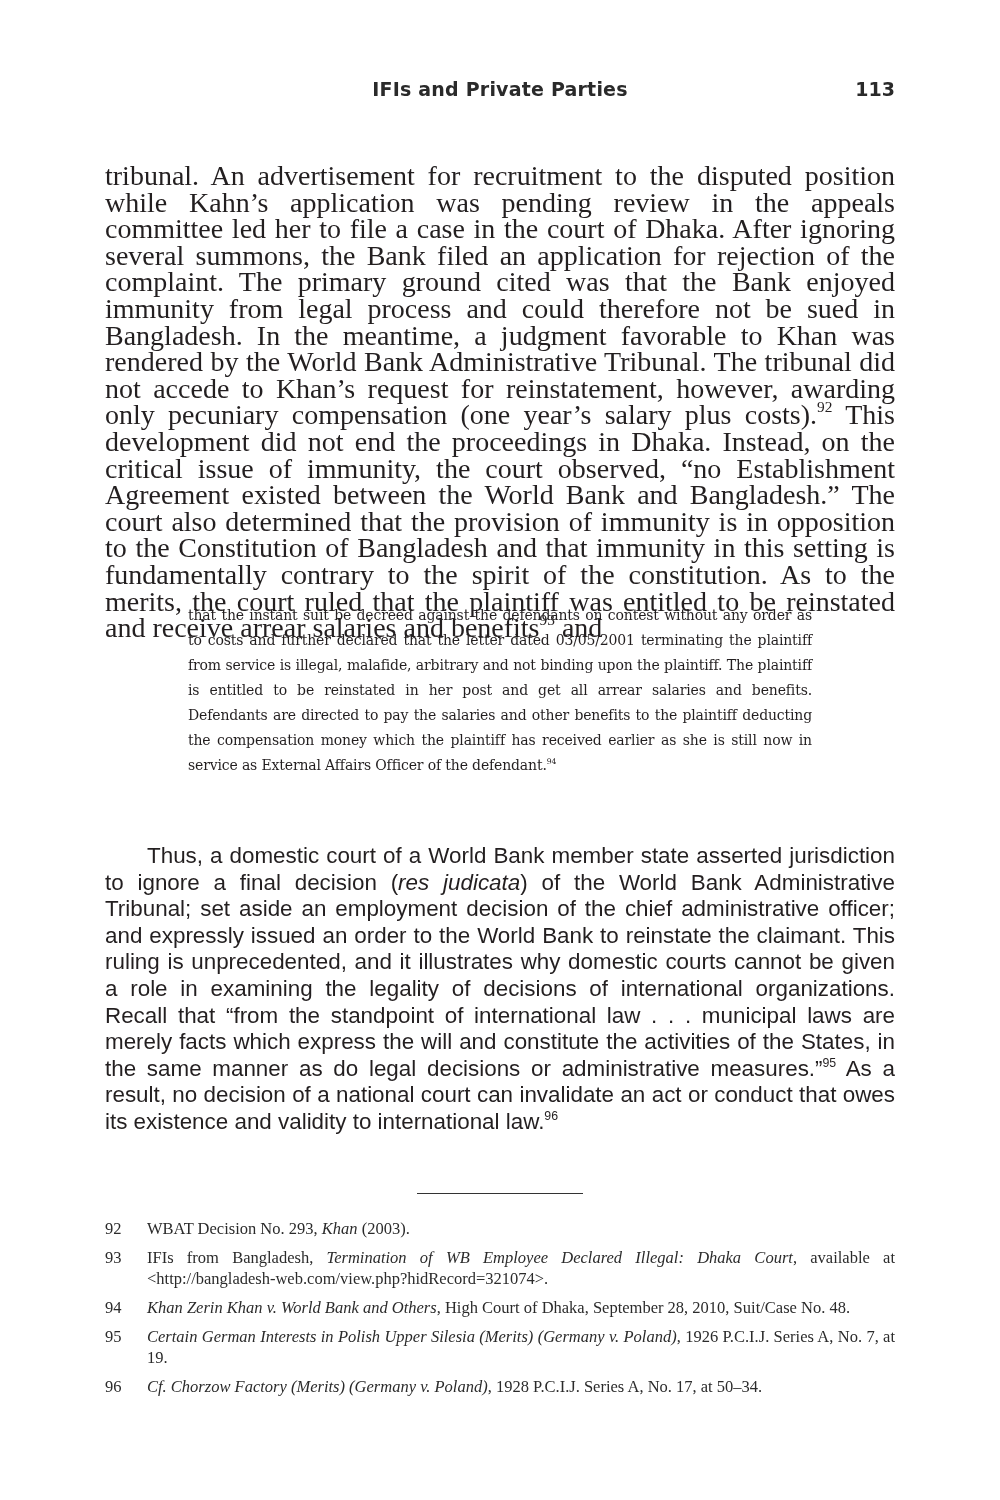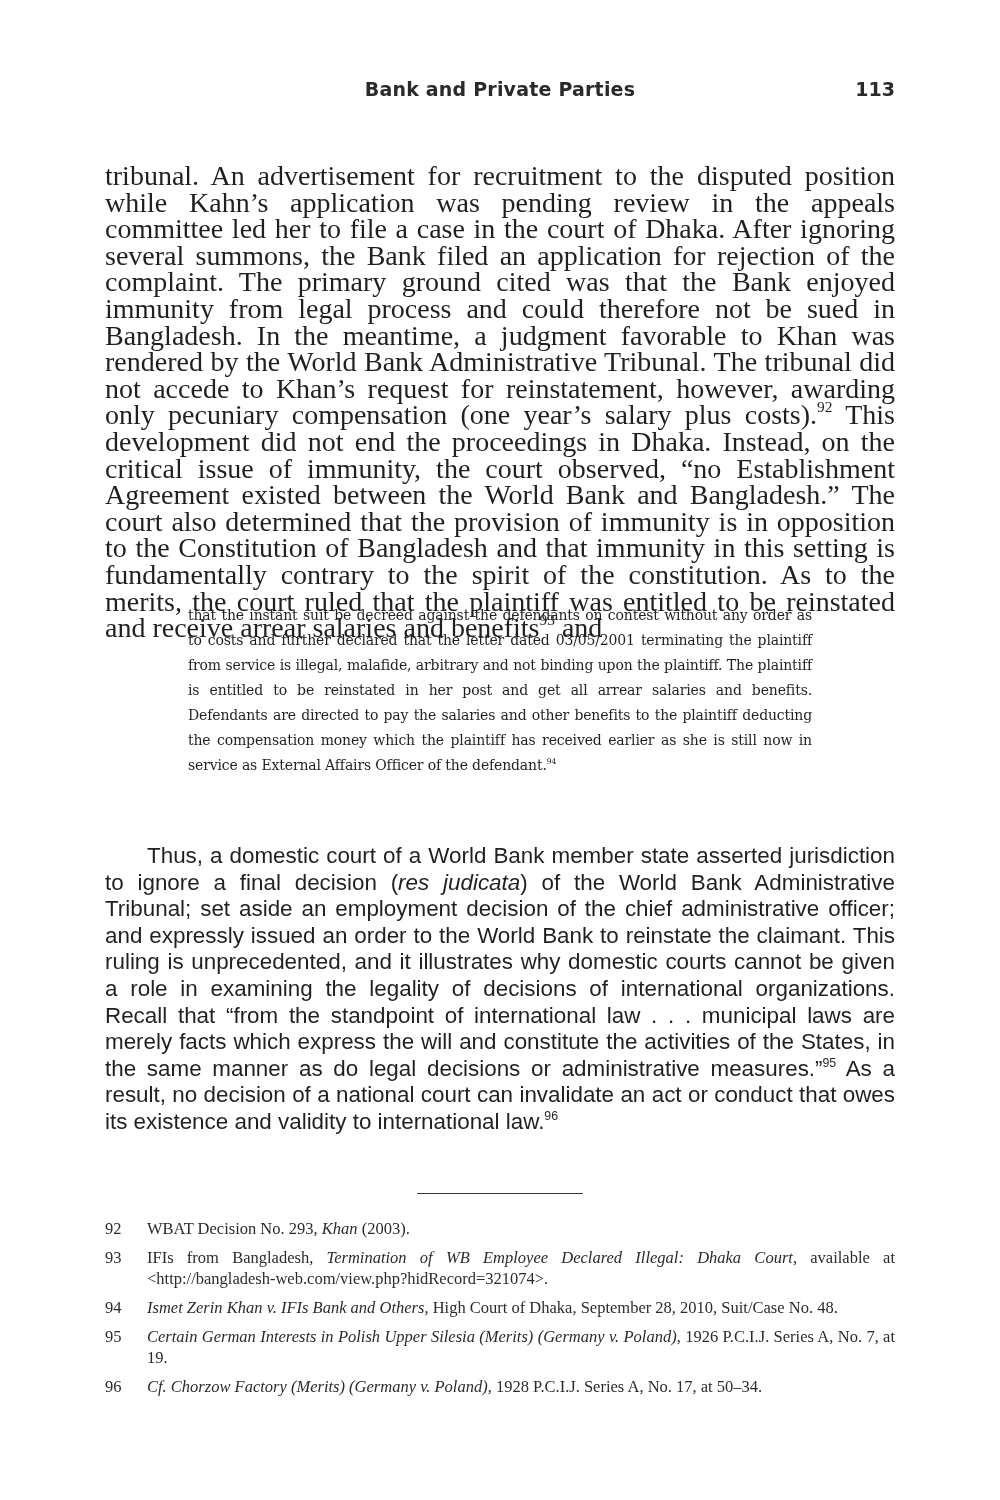--- a/index.html
+++ b/index.html
@@ -17,21 +17,21 @@
   .fn-rule { position: absolute; left: 417px; top: 1193px; width: 166px; height: 0; border-top: 1.3px solid #333; }
   .footnotes { position: absolute; left: 105px; top: 1218px; width: 790px; font-family: "Liberation Serif", serif; font-size: 16.5px; line-height: 21px; color: #2b2b2b; }
   .fn { position: relative; padding-left: 42px; margin-bottom: 8px; text-align: justify; }
   .fn .num { position: absolute; left: 0; top: 0; }
   i, em { font-style: italic; }
 </style>
 </head>
 <body>
 
 <div class="header">
-  <span class="title">Bank and Private Parties</span>
+  <span class="title">IFIs and Private Parties</span>
   <span class="pageno">113</span>
 </div>
 
 <div class="body-text">
   <p><span>tribunal. An advertisement for recruitment to the disputed position while Kahn’s application was pending review in the appeals committee led her to file a case in the court of Dhaka. After ignoring several summons, the Bank filed an application for rejection of the complaint. The primary ground cited was that the Bank enjoyed immunity from legal process and could therefore not be sued in Bangladesh. In the meantime, a judgment favorable to Khan was rendered by the World Bank Administrative Tribunal. The tribunal did not accede to Khan’s request for reinstatement, however, awarding only pecuniary compensation (one year’s salary plus costs).</span><sup>92</sup><span> This development did not end the proceedings in Dhaka. Instead, on the critical issue of immunity, the court observed, “no Establishment Agreement existed between the World Bank and Bangladesh.” The court also determined that the provision of immunity is in opposition to the Constitution of Bangladesh and that immunity in this setting is fundamentally contrary to the spirit of the constitution. As to the merits, the court ruled that the plaintiff was entitled to be reinstated and receive arrear salaries and benefits</span><sup>93</sup><span> and</span></p>
 </div>
 
 <div class="blockquote">
   <p><span>that the instant suit be decreed against the defendants on contest without any order as to costs and further declared that the letter dated 03/05/2001 terminating the plaintiff from service is illegal, malafide, arbitrary and not binding upon the plaintiff. The plaintiff is entitled to be reinstated in her post and get all arrear salaries and benefits. Defendants are directed to pay the salaries and other benefits to the plaintiff deducting the compensation money which the plaintiff has received earlier as she is still now in service as External Affairs Officer of the defendant.</span><sup>94</sup></p>
 </div>
@@ -46,21 +46,21 @@
   <div class="fn">
     <span class="num">92</span>
     <span>WBAT Decision No. 293, </span><i>Khan</i><span> (2003).</span>
   </div>
   <div class="fn">
     <span class="num">93</span>
     <span>IFIs from Bangladesh, </span><i>Termination of WB Employee Declared Illegal: Dhaka Court</i><span>, available at &lt;http://bangladesh-web.com/view.php?hidRecord=321074&gt;.</span>
   </div>
   <div class="fn">
     <span class="num">94</span>
-    <span></span><i>Ismet Zerin Khan v. IFIs Bank and Others</i><span>, High Court of Dhaka, September 28, 2010, Suit/Case No. 48.</span>
+    <span></span><i>Khan Zerin Khan v. World Bank and Others</i><span>, High Court of Dhaka, September 28, 2010, Suit/Case No. 48.</span>
   </div>
   <div class="fn">
     <span class="num">95</span>
     <span></span><i>Certain German Interests in Polish Upper Silesia (Merits) (Germany v. Poland)</i><span>, 1926 P.C.I.J. Series A, No. 7, at 19.</span>
   </div>
   <div class="fn">
     <span class="num">96</span>
     <span></span><i>Cf. Chorzow Factory (Merits) (Germany v. Poland)</i><span>, 1928 P.C.I.J. Series A, No. 17, at 50–34.</span>
   </div>
 </div>

